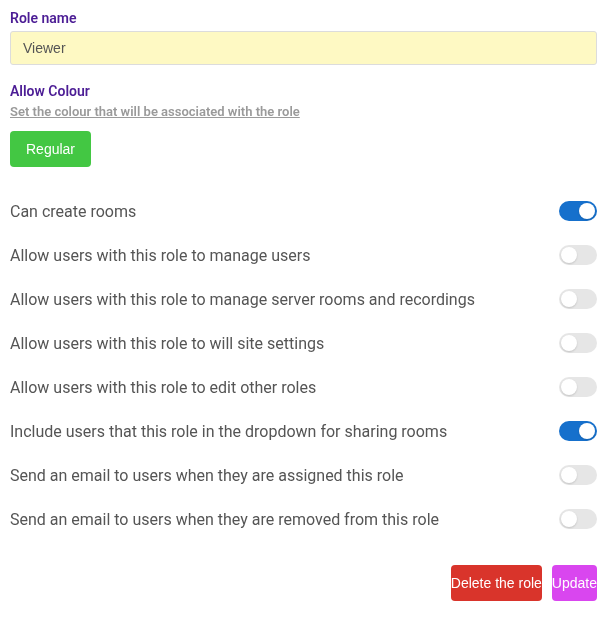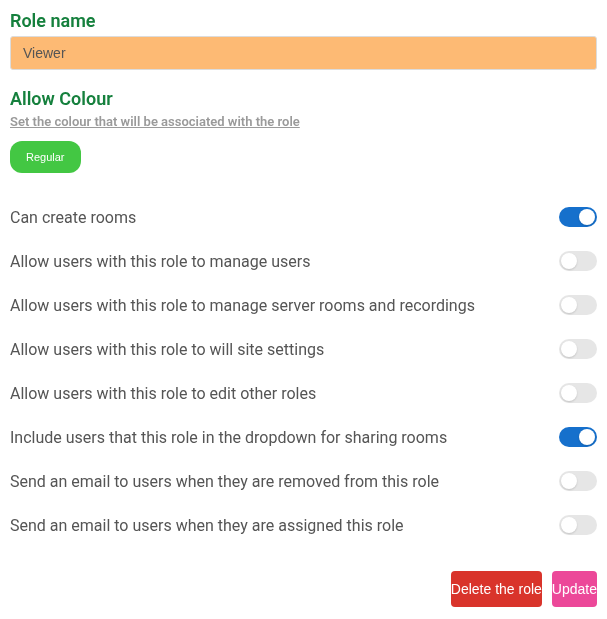--- a/index.html
+++ b/index.html
@@ -10,53 +10,53 @@
   body {
     font-family: -apple-system, BlinkMacSystemFont, "Segoe UI", Roboto, "Helvetica Neue", Arial, sans-serif;
     font-size: 14px;
     color: #333;
     background: #fff;
     padding: 10px;
     width: 607px;
   }
   .field-label {
     font-weight: 600;
-    font-size: 18px;
-    color: #15803d;
+    font-size: 14px;
+    color: #4c1d95;
     margin-bottom: 5px;
     display: block;
   }
   .text-input {
     width: 100%;
     padding: 8px 12px;
     font-size: 14px;
     border: 1px solid #dcdcdc;
     border-radius: 3px;
     color: #555;
-    background: #fdba74;
+    background: #fef9c3;
     outline: none;
   }
   .section {
     margin-bottom: 18px;
   }
   .help-text {
     color: #9a9a9a;
     font-size: 13px;
     font-weight: 600;
     margin-top: 4px;
     margin-bottom: 12px;
     text-decoration: underline;
   }
   .color-btn {
     background: #43c743;
     color: #fff;
     border: none;
-    border-radius: 12px;
+    border-radius: 4px;
     padding: 10px 16px;
-    font-size: 11px;
+    font-size: 14px;
     cursor: pointer;
     text-align: right;
   }
   .perm-list {
     margin-top: 22px;
   }
   .perm-row {
     display: flex;
     align-items: center;
     justify-content: space-between;
@@ -103,21 +103,21 @@
     border-radius: 4px;
     padding: 10px 0;
     font-size: 14px;
     cursor: pointer;
     color: #fff;
   }
   .btn-danger {
     background: #d9342b;
   }
   .btn-primary {
-    background: #ec4899;
+    background: #d946ef;
   }
 </style>
 </head>
 <body>
 
 <div class="section">
   <label class="field-label">Role name</label>
   <input type="text" class="text-input" value="Viewer" style="">
 </div>
 
@@ -158,27 +158,27 @@
         <div class="knob"></div>
       </div>
   </div>
   <div class="perm-row">
     <span>Include users that this role in the dropdown for sharing rooms</span>
     <div class="toggle on">
         <div class="knob"></div>
       </div>
   </div>
   <div class="perm-row">
-    <span>Send an email to users when they are removed from this role</span>
+    <span>Send an email to users when they are assigned this role</span>
     <div class="toggle">
         <div class="knob"></div>
       </div>
   </div>
   <div class="perm-row">
-    <span>Send an email to users when they are assigned this role</span>
+    <span>Send an email to users when they are removed from this role</span>
     <div class="toggle">
         <div class="knob"></div>
       </div>
   </div>
 </div>
 
 <div class="actions">
   <button class="btn btn-danger">Delete the role</button>
   <button class="btn btn-primary">Update</button>
 </div>

